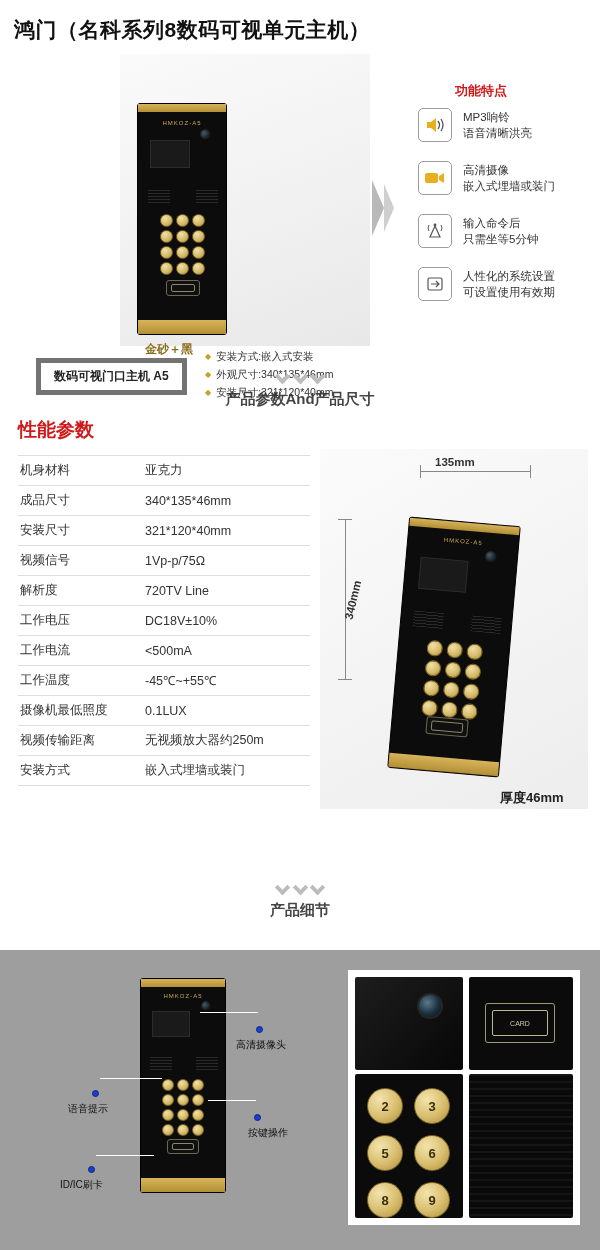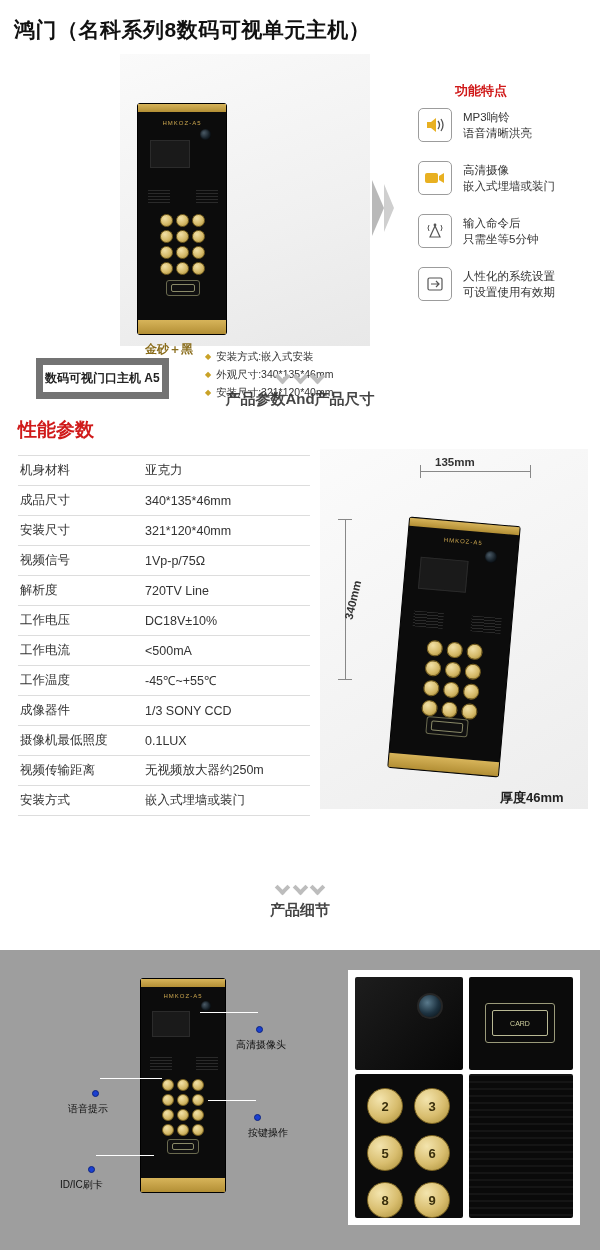--- a/index.html
+++ b/index.html
@@ -81,21 +81,21 @@
   }
   #hero-device .cardzone { left:28px; top:176px; width:34px; height:16px; }
 
   .caption-gold {
     position:absolute; left:145px; top:293px; width:78px; text-align:left;
     font-size:12px; font-weight:bold; color:#8a6d1c;
   }
 
   .model-box {
     position:absolute; left:36px; top:310px;
-    border:7px solid #737373; padding:5px 2px; font-size:12px; font-weight:bold;
+    border:5px solid #737373; padding:5px 13px; font-size:12px; font-weight:bold;
     background:#fff;
   }
   .spec-bullets {
     position:absolute; left:205px; top:300px; font-size:10.5px; line-height:17px;
     color:#333;
   }
   .spec-bullets div:before {
     content:"\25C6"; color:#c9a227; font-size:8px; margin-right:5px;
     position:relative; top:-1px;
   }
@@ -370,24 +370,20 @@
         </tr>
       <tr>
           <td class="k">工作电流</td>
           <td class="v">&lt;500mA</td>
         </tr>
       <tr>
           <td class="k">工作温度</td>
           <td class="v">-45℃~+55℃</td>
         </tr>
       <tr>
-          <td class="k">成像器件</td>
-          <td class="v">1/3 SONY CCD</td>
-        </tr>
-      <tr>
           <td class="k">摄像机最低照度</td>
           <td class="v">0.1LUX</td>
         </tr>
       <tr>
           <td class="k">视频传输距离</td>
           <td class="v">无视频放大器约250m</td>
         </tr>
       <tr>
           <td class="k">安装方式</td>
           <td class="v">嵌入式埋墙或装门</td>

